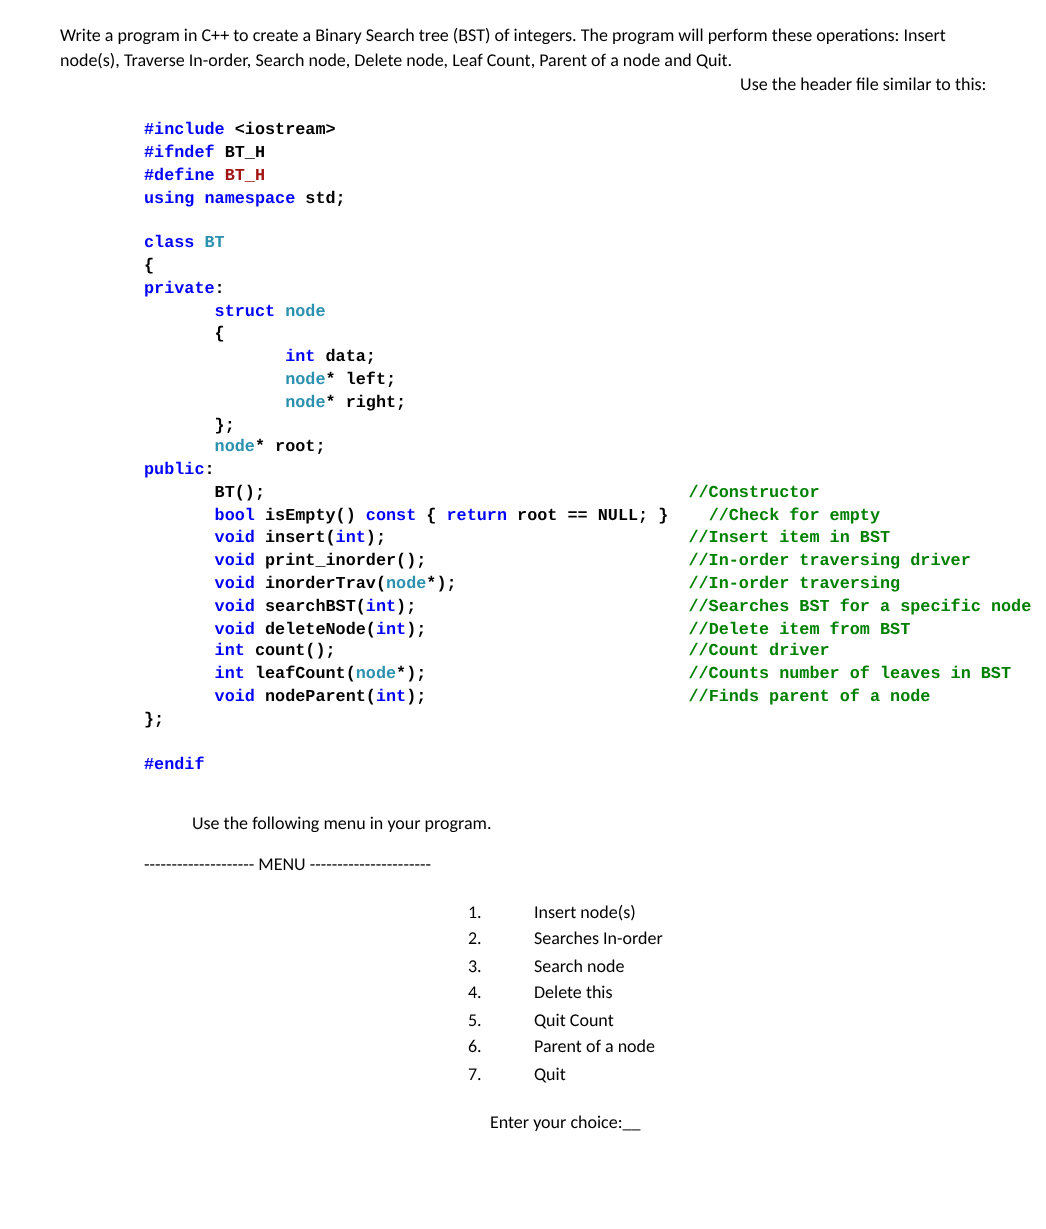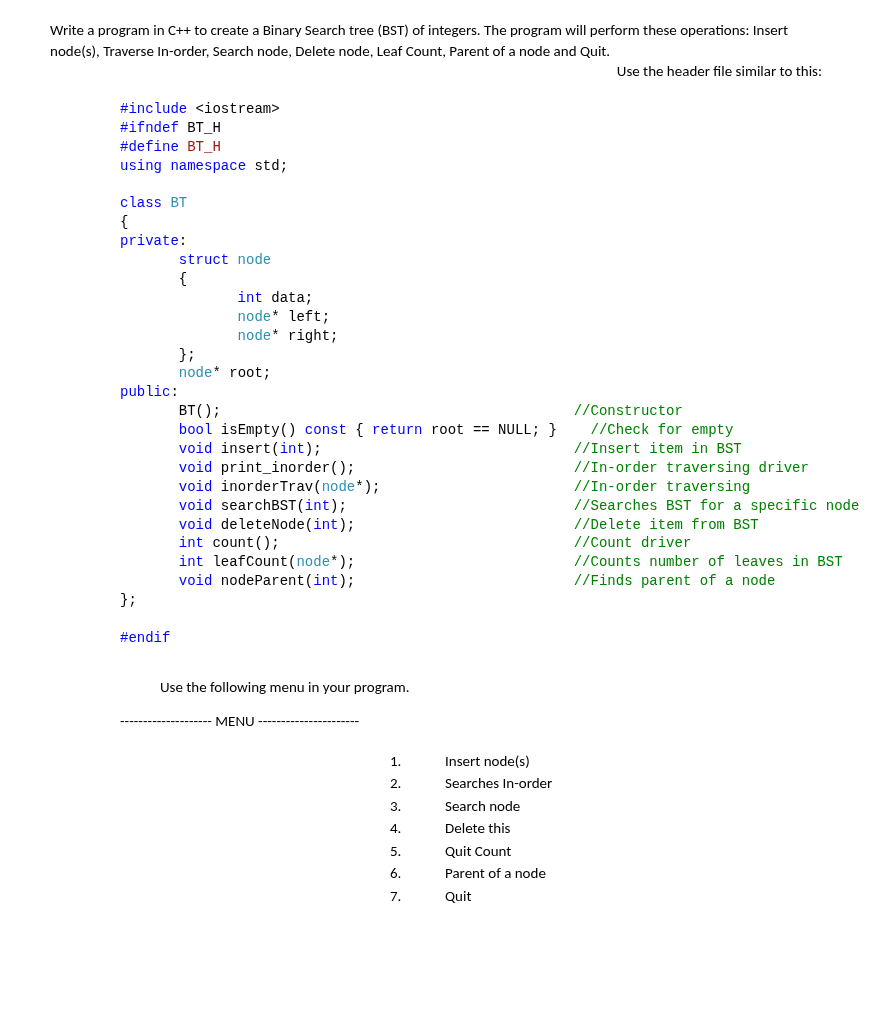--- a/index.html
+++ b/index.html
@@ -19,20 +19,21 @@
       margin-bottom: 20px;
       text-align: right;
     }
     .code-block {
       font-family: Consolas, "Courier New", monospace;
       font-size: 14px;
       white-space: pre;
       line-height: 1.35;
       margin-left: 70px;
       margin-bottom: 30px;
+      font-weight: bold;
     }
     .kw-blue { color: #0000ff; }
     .kw-teal { color: #2b91af; }
     .kw-darkred { color: #a31515; }
     .comment { color: #008000; }
     .use-menu {
       margin-left: 110px;
       margin-bottom: 16px;
     }
     .menu-section {
@@ -125,13 +126,14 @@
       </div>
     <div class="menu-row">
         <span class="mnum">6.</span>
         <span>Parent of a node</span>
       </div>
     <div class="menu-row">
         <span class="mnum">7.</span>
         <span>Quit</span>
       </div>
   </div>
+  <div class="choice">Enter your choice:__</div>
 </div>
 
 </body></html>

